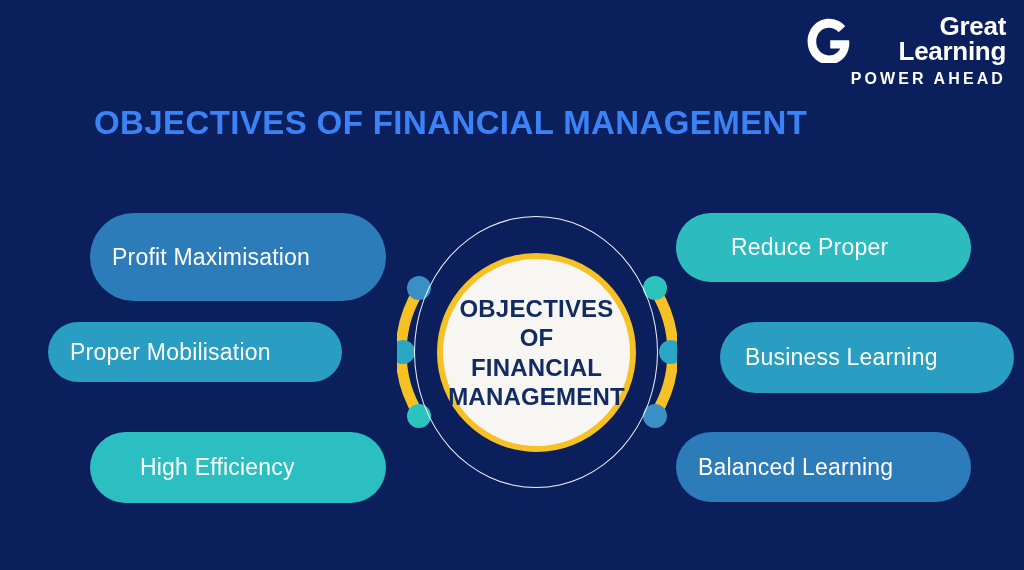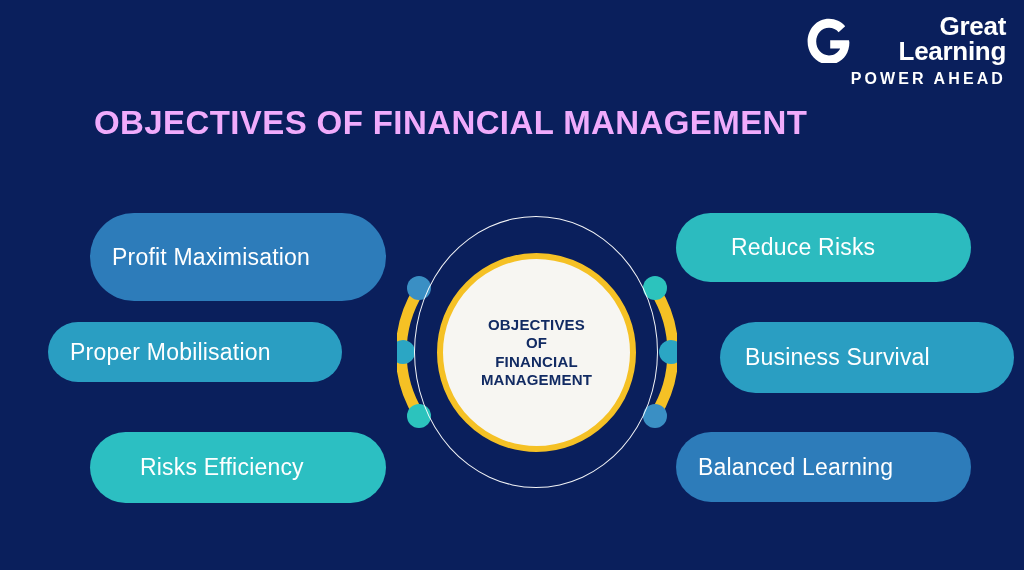--- a/index.html
+++ b/index.html
@@ -132,21 +132,21 @@
     border-radius: 50%;
     background: #f7f6f2;
     border: 6px solid #f5c125;
     box-sizing: border-box;
     display: flex;
     align-items: center;
     justify-content: center;
   }
   #hub-label {
     color: #122b63;
-    font-size: 15px;
+    font-size: 24px;
     font-weight: bold;
     line-height: 1.22;
     text-align: center;
     letter-spacing: 0.2px;
   }
   #hub-arcs {
     position: absolute;
     left: 0;  top: 0;
     width: 280px; height: 305px;
   }
@@ -165,37 +165,37 @@
                C0.6 37.3 9.9 47.4 22.0 47.4 C33.6 47.4 42.4 38.2 42.4 25.6
                Z" fill="#ffffff"></path>
     </svg>
     <div id="brand-words">
       <div class="brand-line">Great</div>
       <div class="brand-line">Learning</div>
       <div id="brand-tagline">POWER AHEAD</div>
     </div>
   </div>
 
-  <div id="headline" style="color: #f0abfc;">OBJECTIVES OF FINANCIAL MANAGEMENT</div>
+  <div id="headline" style="color: #3b82f6;">OBJECTIVES OF FINANCIAL MANAGEMENT</div>
 
   <div class="pill pill-left" id="pill-profit-maximisation" style="background: rgb(45, 124, 186);">
     <span>Profit Maximisation</span>
   </div>
   <div class="pill pill-left" id="pill-proper-mobilisation" style="background: rgb(42, 158, 194);">
     <span>Proper Mobilisation</span>
   </div>
   <div class="pill pill-left" id="pill-high-efficiency" style="background: rgb(44, 191, 194);">
-    <span>Risks Efficiency</span>
+    <span>High Efficiency</span>
   </div>
 
   <div class="pill pill-right" id="pill-reduce-risks" style="background: rgb(44, 187, 191);">
-    <span>Reduce Risks</span>
+    <span>Reduce Proper</span>
   </div>
   <div class="pill pill-right" id="pill-business-survival" style="background: rgb(42, 158, 194);">
-    <span>Business Survival</span>
+    <span>Business Learning</span>
   </div>
   <div class="pill pill-right" id="pill-balanced-structure" style="background: rgb(45, 124, 186);">
     <span>Balanced Learning</span>
   </div>
 
   <div id="hub">
 
     <svg id="hub-arcs" viewBox="0 0 280 305">
 
       <path d="M 22 90 A 118 118 0 0 0 22 215" stroke="#f5c125" stroke-width="11" stroke-linecap="round" fill="none"></path>

